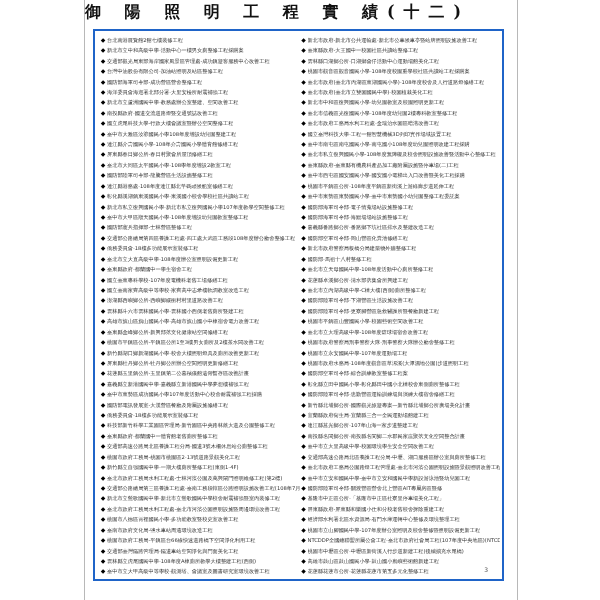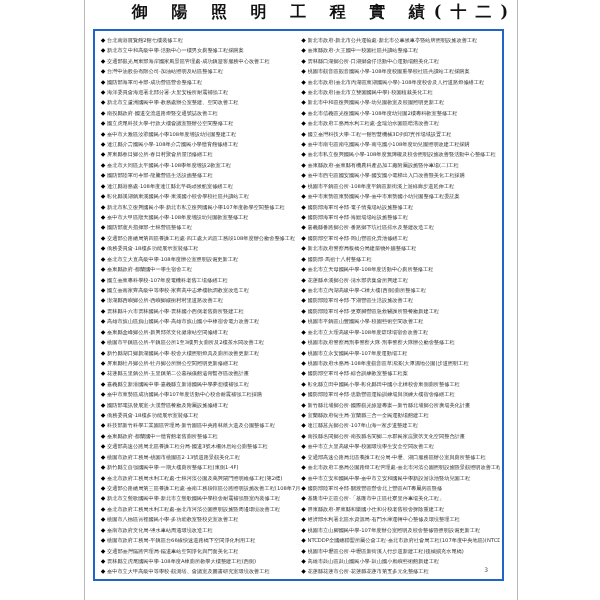--- a/index.html
+++ b/index.html
@@ -2,21 +2,21 @@
 <html><head>
 <meta charset="utf-8">
 <style>
   html, body { margin:0; padding:0; background:#ffffff; }
   body { width:600px; height:600px; position:relative; overflow:hidden; font-family:"DejaVu Sans", sans-serif; }
   .page {
     position:absolute; left:84px; top:-2px; width:432px; height:604px;
     border-left:1px solid #b8b8b8; border-right:1px solid #b8b8b8; background:#fff;
   }
   .title {
-    position:absolute; left:0; right:0; top:4px; text-align:right;
+    position:absolute; left:0; right:0; top:4px; text-align:left;
     font-family:"DejaVu Serif", serif; font-weight:bold; font-size:16px; letter-spacing:9px; color:#111;
   }
   .frame {
     position:absolute; left:8px; top:31px; width:411px; height:552px;
     border:2px solid #1f64c8; box-sizing:border-box; background:#fff;
   }
   .cols { position:absolute; left:4px; top:4px; right:2px; bottom:2px; display:flex; }
   .col { width:50%; display:flex; flex-direction:column; }
   .item {
     display:flex; align-items:center; height:10.75px; overflow:hidden; white-space:nowrap;

